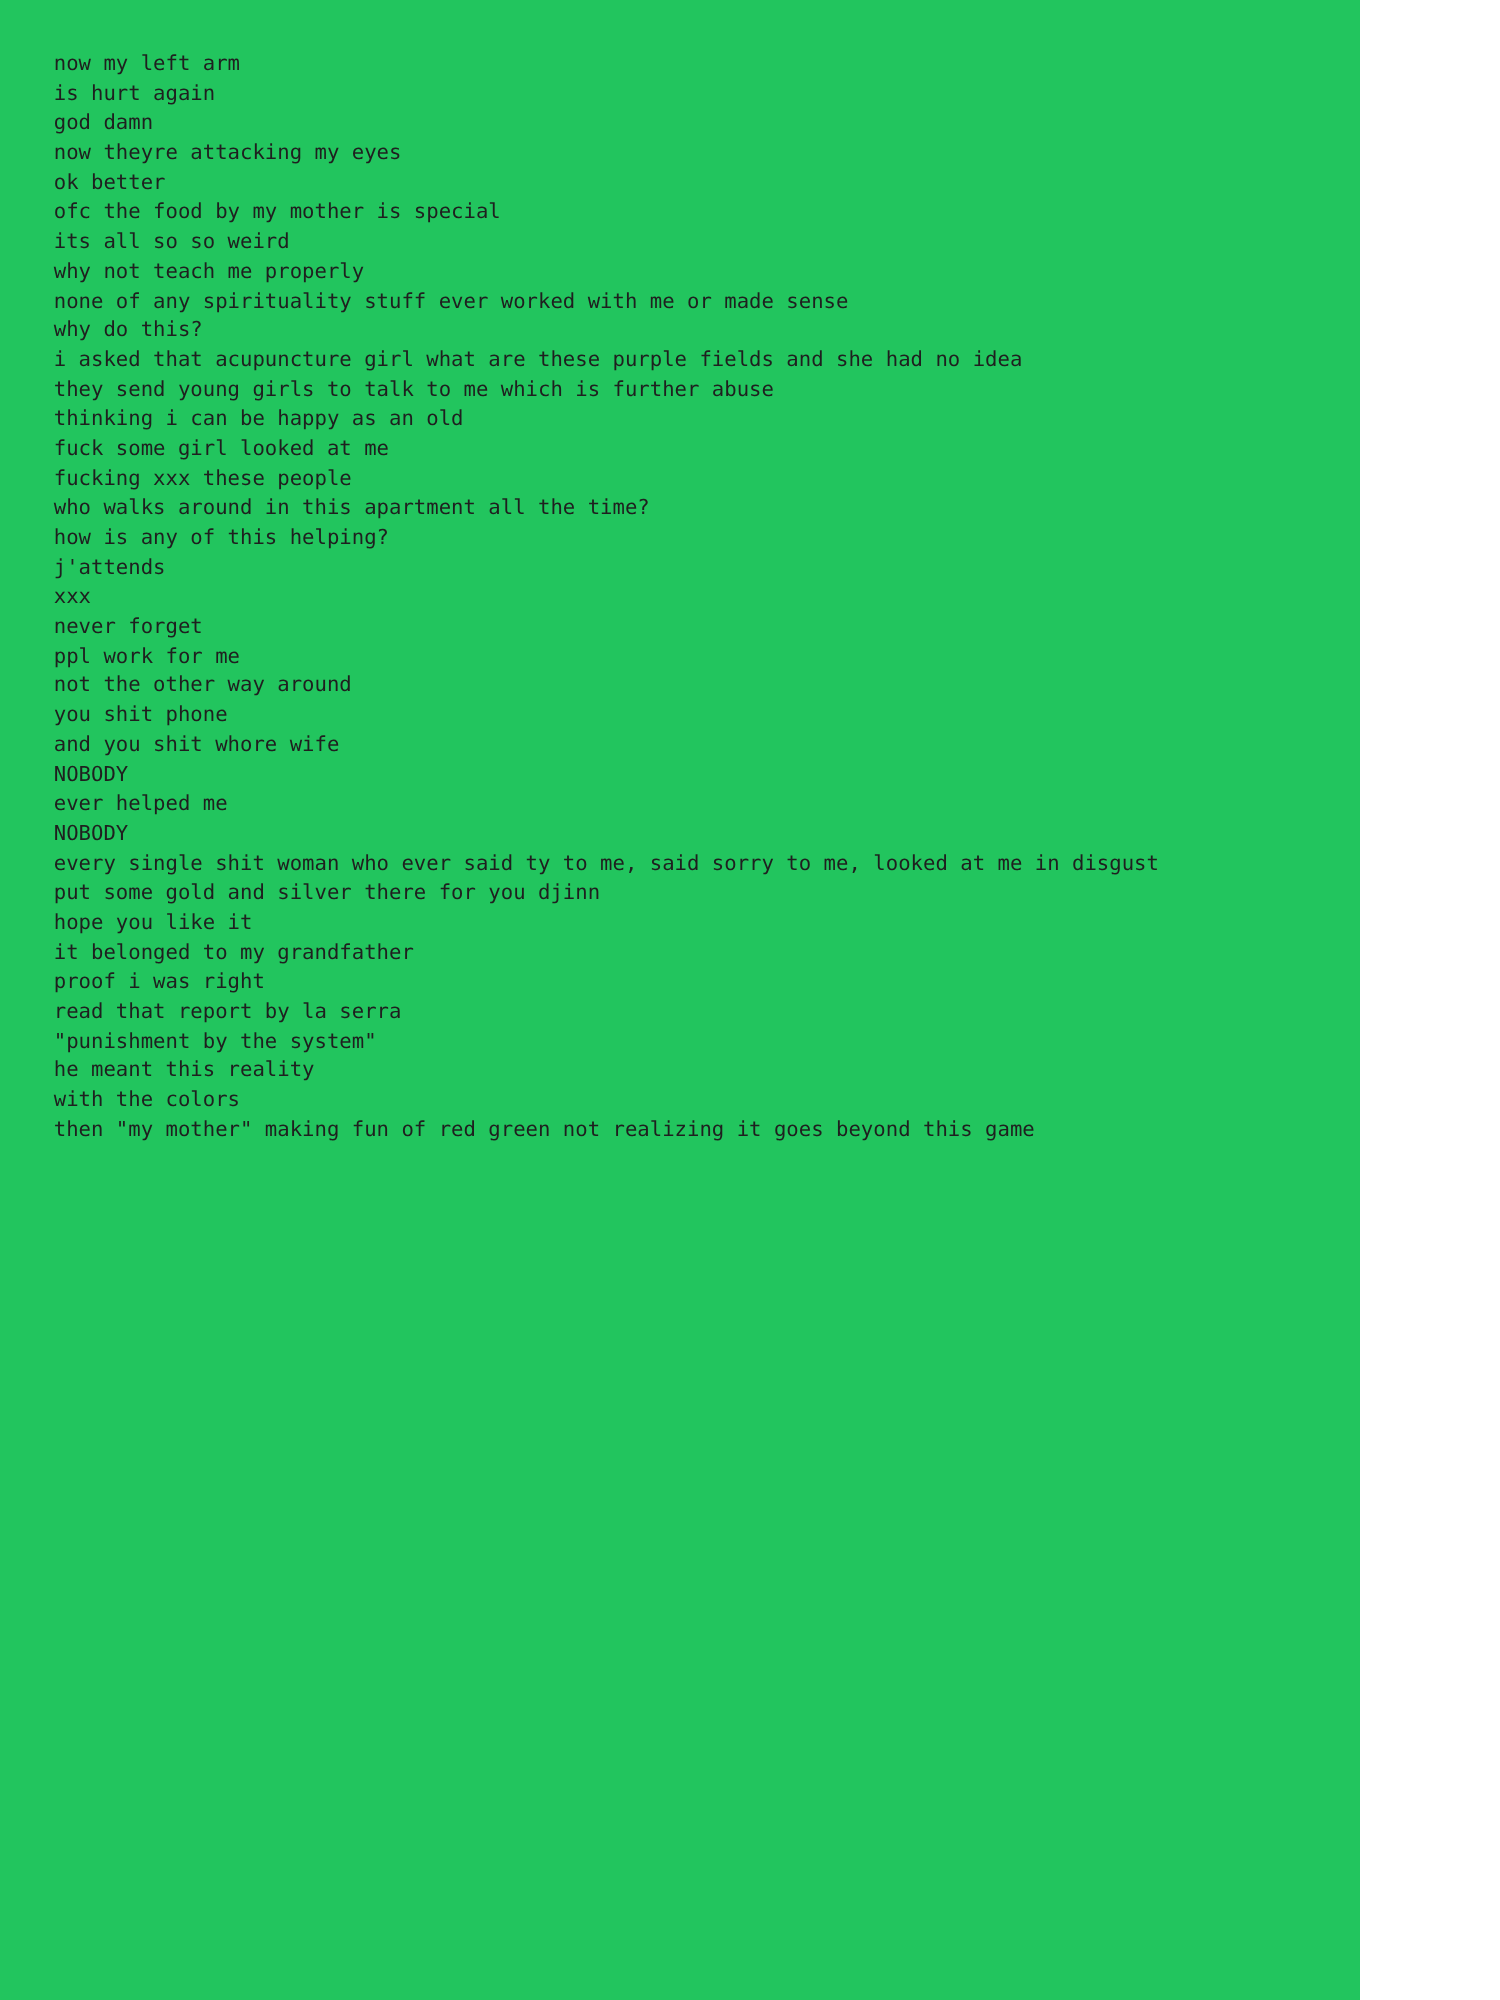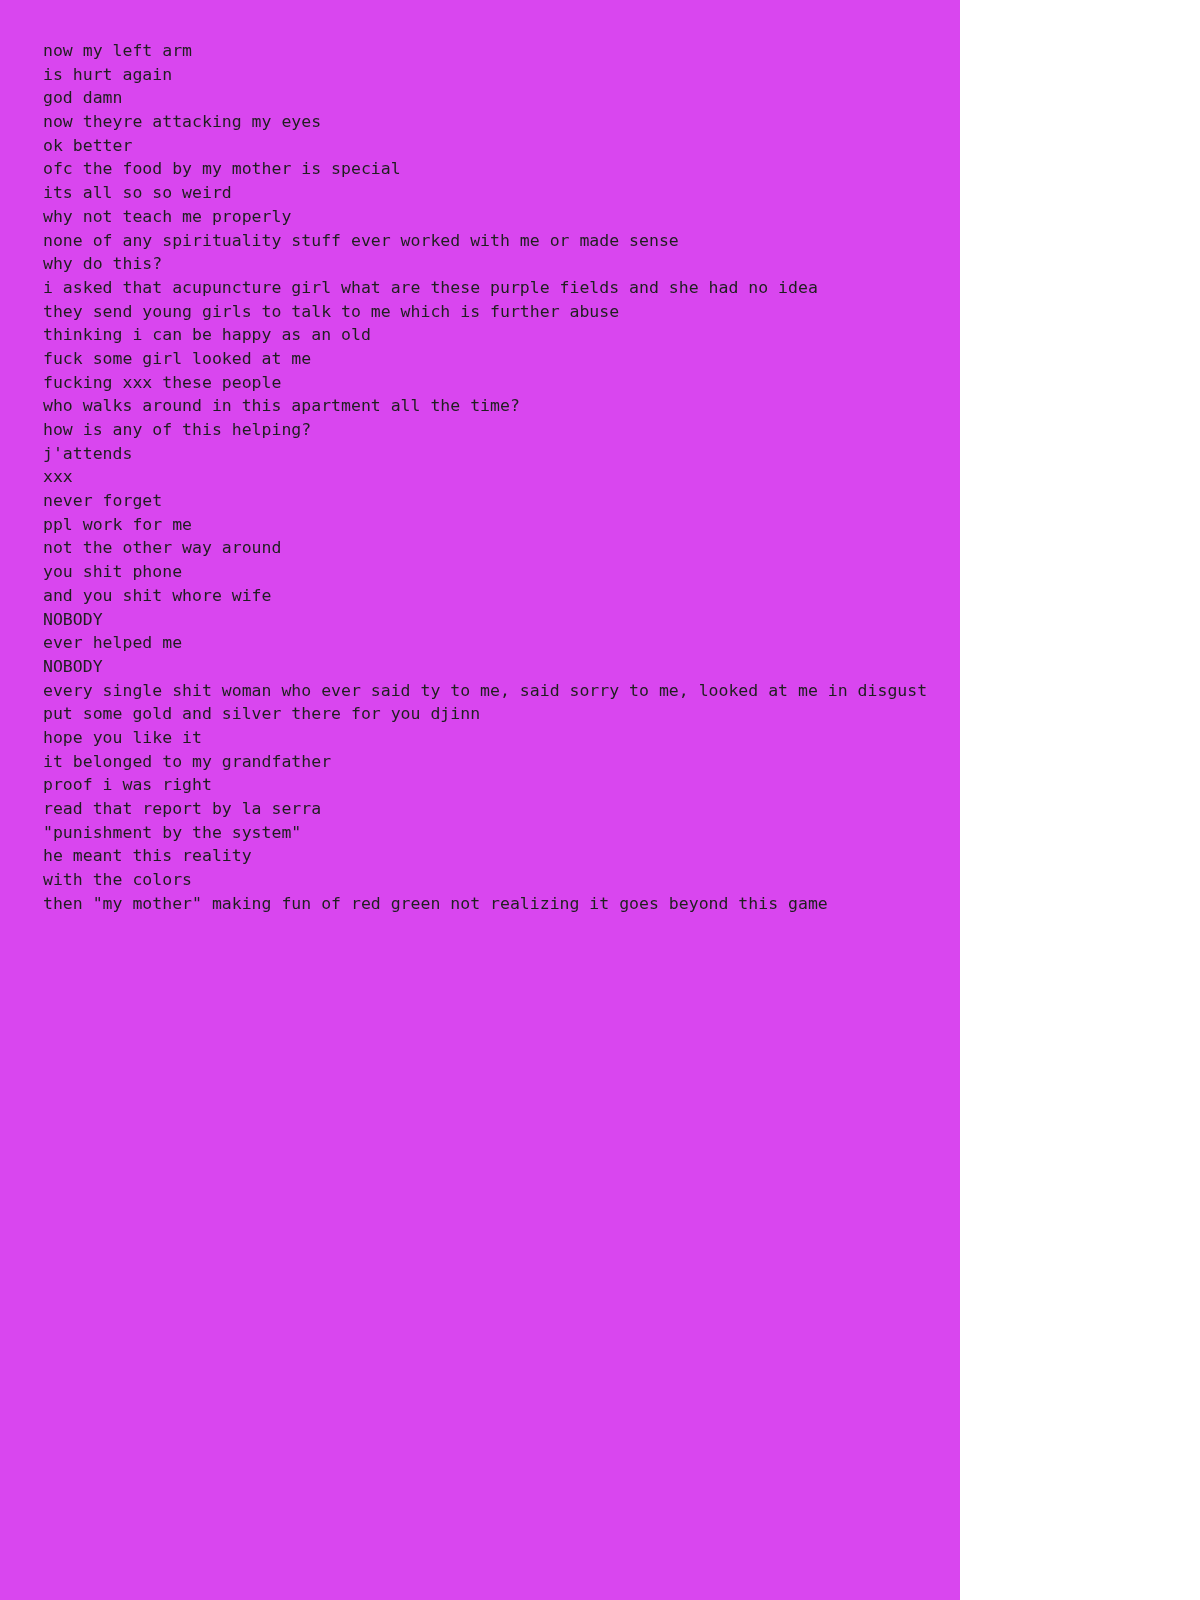--- a/index.html
+++ b/index.html
@@ -1,24 +1,24 @@
 <!DOCTYPE html>
 <html><head>
 <meta charset="utf-8">
 <style>
   html, body {
     margin: 0;
     padding: 0;
     background: #ffffff;
   }
   .page {
-    width: 960px;
+    width: 1088px;
     height: 1600px;
     box-sizing: border-box;
-    background: #d946ef;
+    background: #22c55e;
     overflow: hidden;
   }
   .text-block {
     padding: 39px 20px 0 43px;
     font-family: "DejaVu Sans Mono", "Liberation Mono", monospace;
     font-size: 16.5px;
     line-height: 23.7px;
     color: #1f1f1f;
     white-space: pre;
   }

